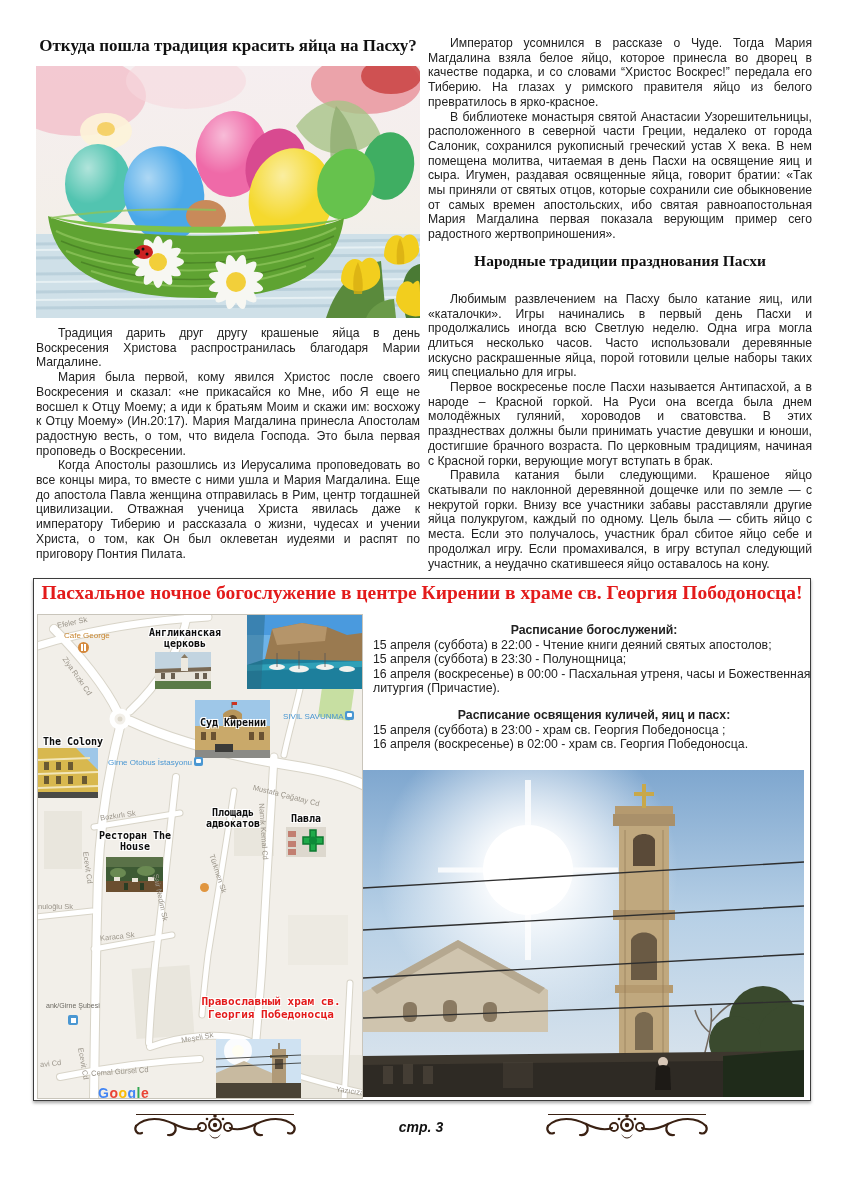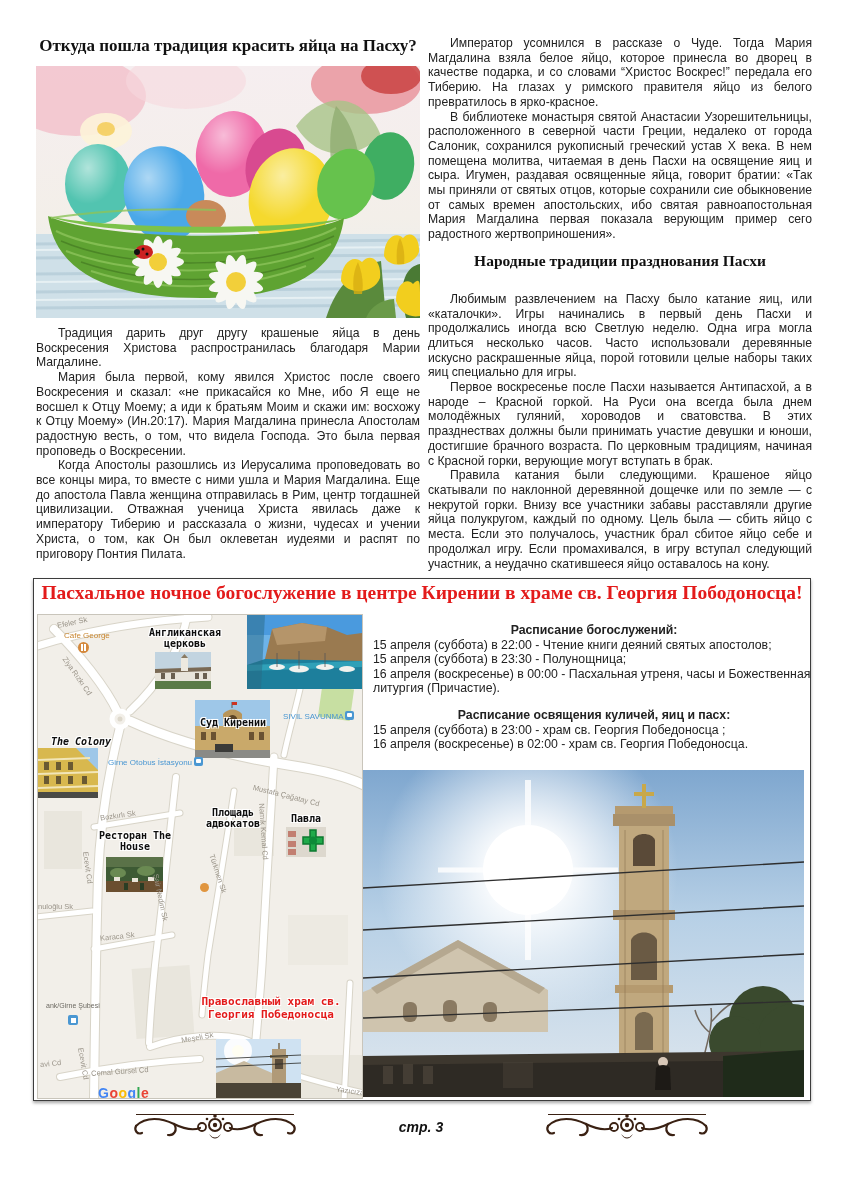--- a/index.html
+++ b/index.html
@@ -350,21 +350,21 @@
         <line x1="63" y1="10" x2="63" y2="4" stroke="#7a6a4e" stroke-width="1.5"></line>
         <rect y="44" width="85" height="15" fill="#4a4336"></rect>
         <g stroke="#2a2a26" stroke-width=".8">
             <line x1="0" y1="20" x2="85" y2="16"></line>
             <line x1="0" y1="28" x2="85" y2="24"></line>
           </g>
       </svg>
 
       <div class="poi-label" style="left:101px;top:12px;width:92px;">Англиканская церковь</div>
       <div class="poi-label" style="left:150px;top:54px;width:90px;margin-top:48px;">Суд Кирении</div>
-      <div class="poi-label" style="left:8px;top:121px;width:70px;font-style:italic;">The Colony</div>
+      <div class="poi-label" style="left:0px;top:121px;width:70px;">The Colony</div>
       <div class="poi-label" style="left:158px;top:192px;width:74px;">Площадь адвокатов</div>
       <div class="poi-label" style="left:244px;top:198px;width:48px;">Павла</div>
       <div class="poi-label" style="left:58px;top:215px;width:78px;">Ресторан The House</div>
       <div class="poi-label poi-red" style="left:148px;top:380px;width:170px;">Православный храм св. Георгия Победоносца</div>
 
       <div class="poi-orange" style="left:26px;top:16px;">Cafe George</div>
       <div class="cafe-dot" style="left:40px;top:27px;">
           <i></i>
           <b></b>
         </div>

